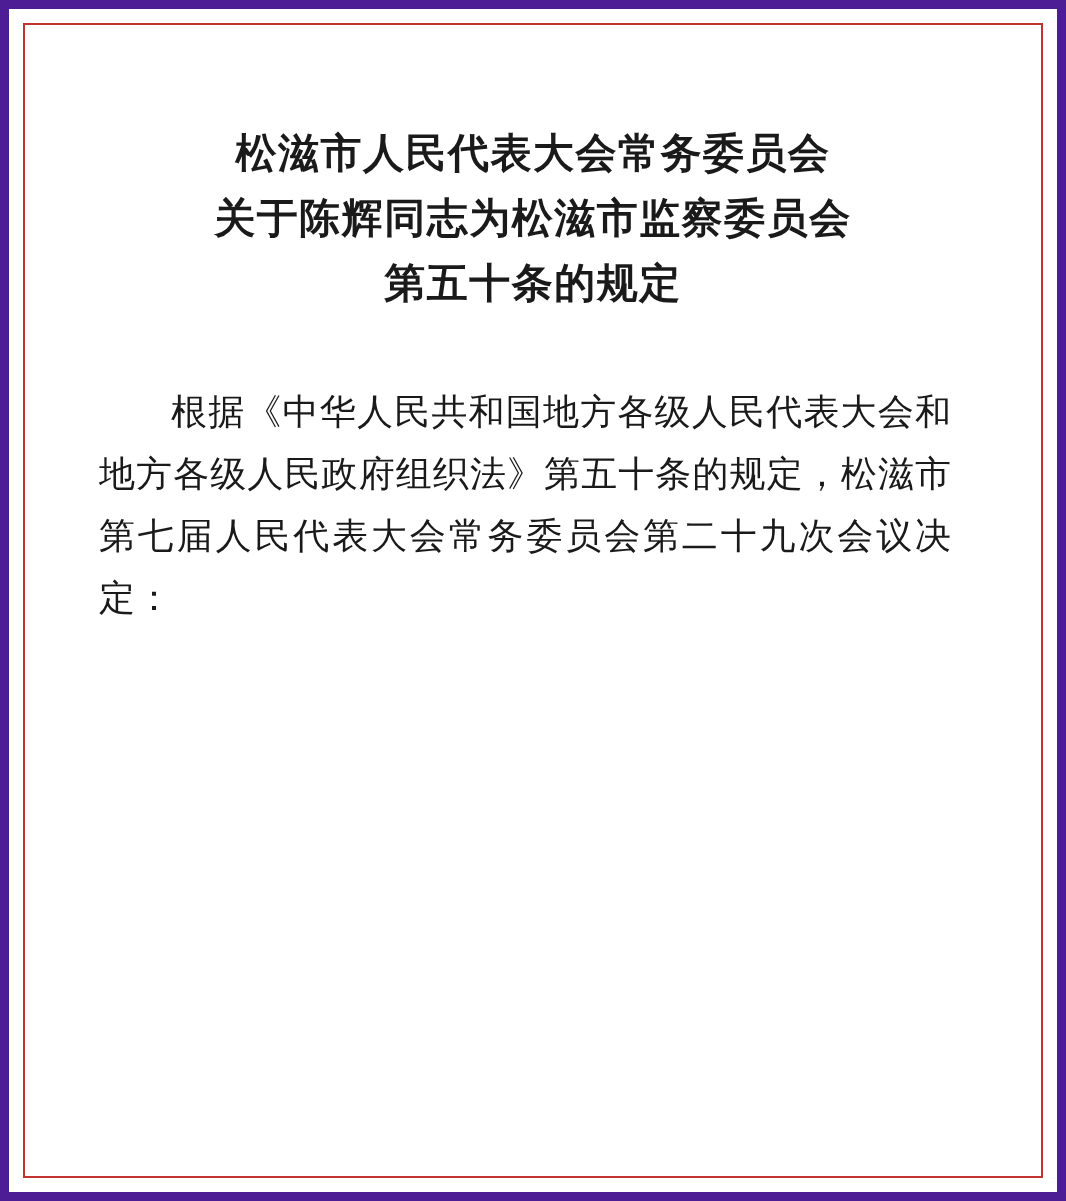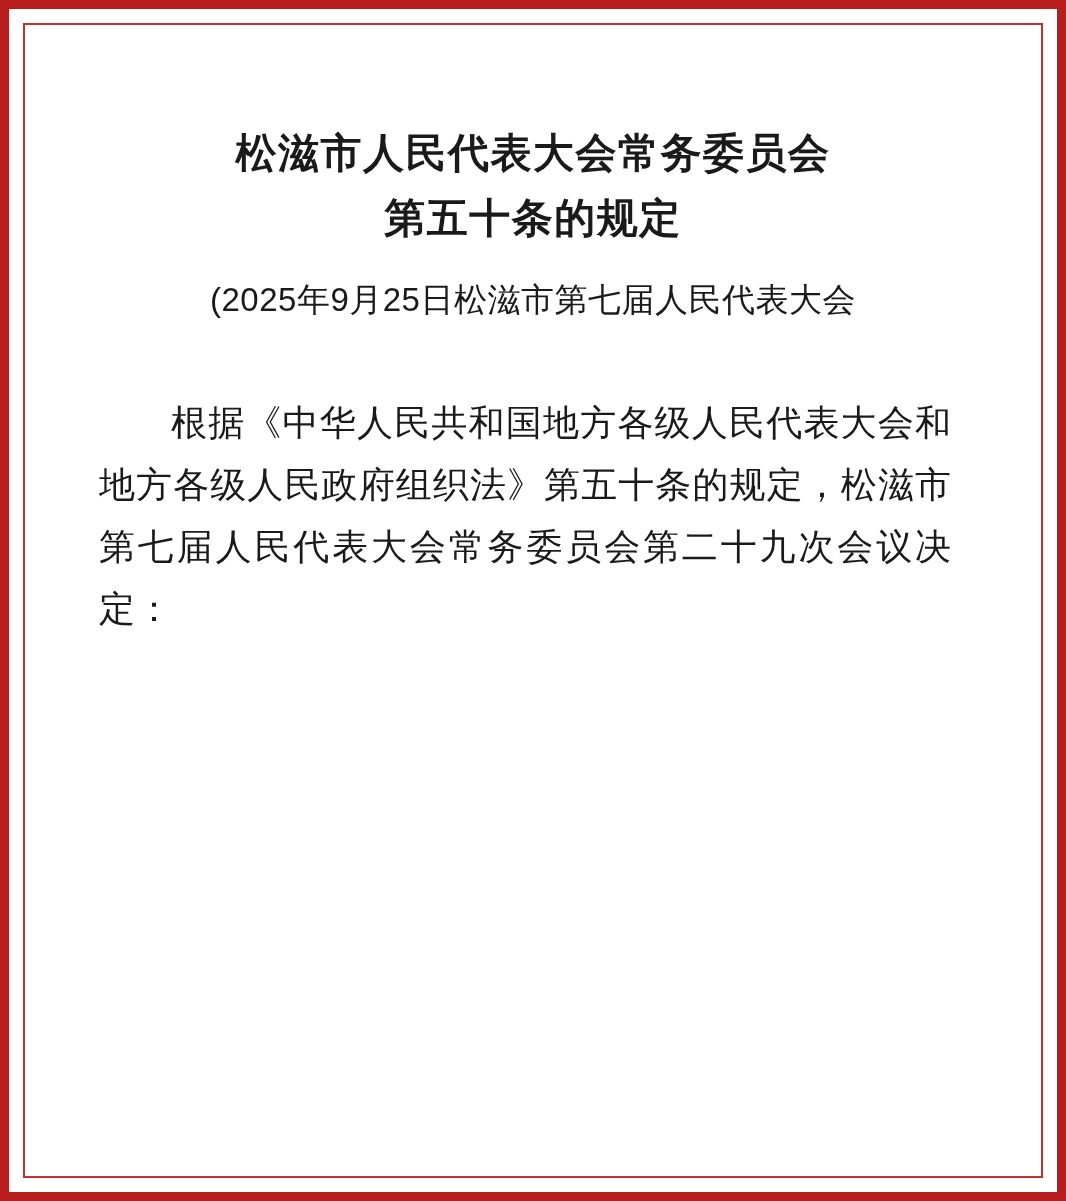--- a/index.html
+++ b/index.html
@@ -12,21 +12,21 @@
     background: #ffffff;
     font-family: "Liberation Sans", "DejaVu Sans", sans-serif;
     overflow: hidden;
   }
 
   
   .doc-frame {
     box-sizing: border-box;
     width: 1066px;
     height: 1201px;
-    border: 9px solid #b91c1c;
+    border: 9px solid #4c1d95;
     background: #ffffff;
     padding: 14px;
   }
   .doc-frame-inner {
     box-sizing: border-box;
     width: 100%;
     height: 100%;
     border: 2px solid #c0332e;
     background: #ffffff;
     padding: 0;
@@ -84,25 +84,25 @@
 </style>
 </head>
 <body>
 
 <div class="doc-frame">
   <div class="doc-frame-inner">
     <div class="doc-body">
 
       <div class="title-block">
         <div class="title-line">松滋市人民代表大会常务委员会</div>
+        <div class="title-line">关于陈辉同志为松滋市监察委员会</div>
         <div class="title-line">第五十条的规定</div>
       </div>
 
       <div class="subtitle-block">
-        <div class="subtitle-line">(2025年9月25日松滋市第七届人民代表大会</div>
       </div>
 
       <div class="content-block">
         <p class="para">根据《中华人民共和国地方各级人民代表大会和地方各级人民政府组织法》第五十条的规定，松滋市第七届人民代表大会常务委员会第二十九次会议决定：</p>
       </div>
 
     </div>
   </div>
 </div>
 

